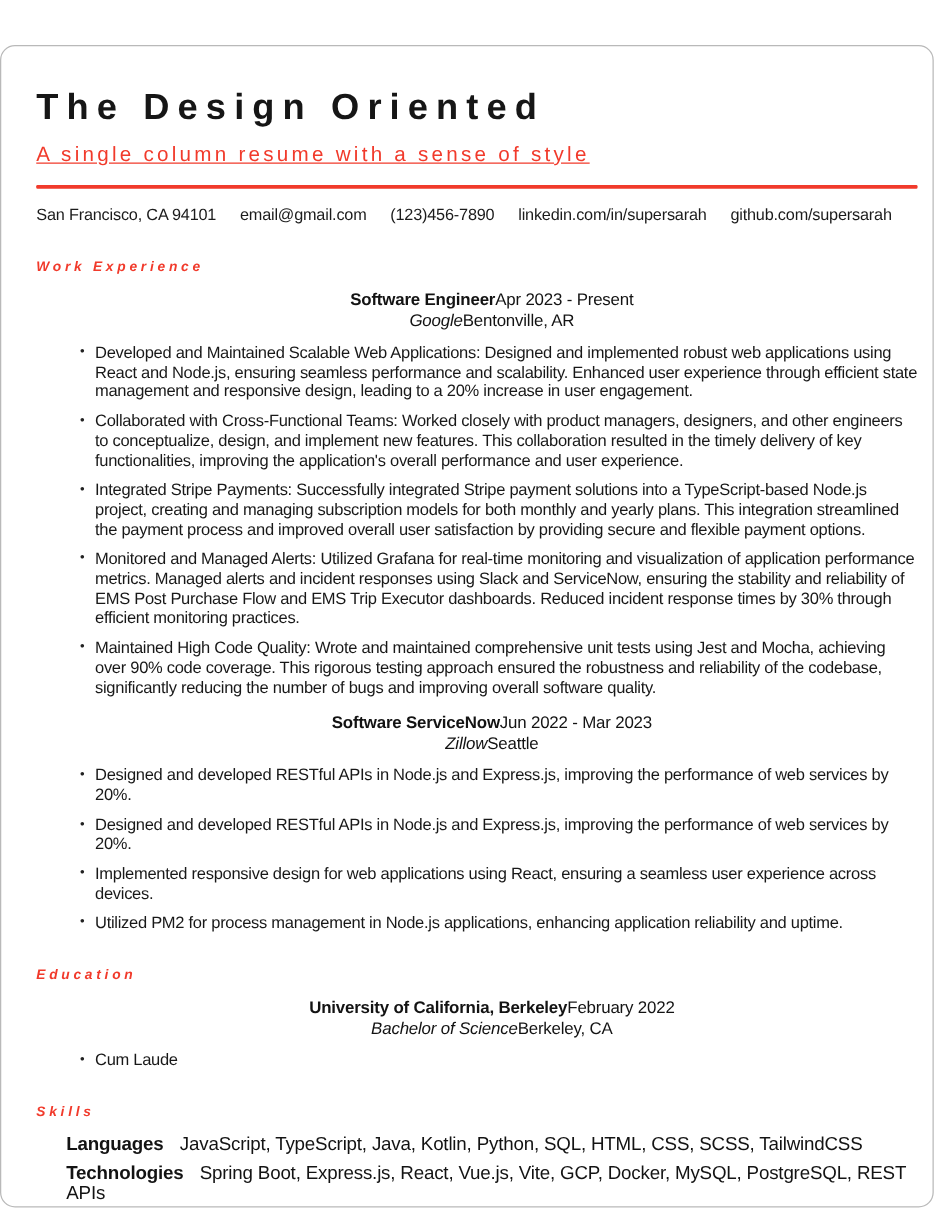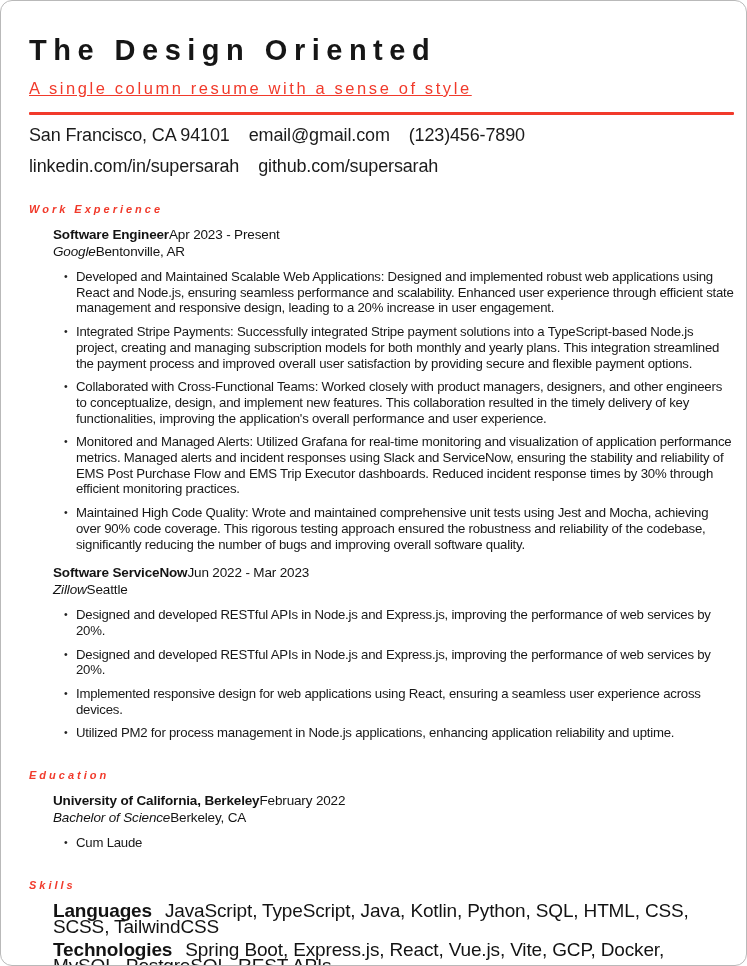--- a/index.html
+++ b/index.html
@@ -10,20 +10,21 @@
     color: #131313;
     -webkit-font-smoothing: antialiased;
   }
   .page-card {
     position: absolute; inset: 0;
     background: #ffffff;
     border: 1px solid #b9b9b9;
     border-radius: 12px;
     padding: 30px 12px 0 28px;
     overflow: hidden;
+    margin-top: 36px;
   }
   
   .resume-title {
     font-size: 29px;
     font-weight: 700;
     letter-spacing: 6.5px;
     color: #161616;
     line-height: 32px;
     margin: 3px 0 0 0;
   }
@@ -40,40 +41,40 @@
     background: var(--accent);
     margin-top: 14px;
     border-radius: 1px;
   }
   .contact-bar {
     display: flex;
     flex-wrap: wrap;
     column-gap: 19px;
     row-gap: 14px;
     margin-top: 12px;
-    font-size: 18px;
+    font-size: 13px;
     letter-spacing: -0.15px;
     line-height: 17px;
     color: #1b1b1b;
   }
   
   .section-heading {
     color: var(--accent);
     font-size: 11px;
     font-weight: 700;
     letter-spacing: 3px;
     line-height: 18px;
     margin: 25px 0 9px 0;
     font-style: italic;
   }
   .entry { margin-left: 24px; }
   .entry + .entry { margin-top: 13px; }
   .entry-row {
     display: flex;
-    justify-content: flex-start;
+    justify-content: center;
     align-items: baseline;
     font-size: 13.5px;
     line-height: 16.5px;
     letter-spacing: -0.15px;
   }
   .entry-title  { font-weight: 700; }
   .entry-sub    { font-style: italic; }
   .entry-right  { text-align: right; white-space: nowrap; }
   ul.bullet-list {
     list-style: none;
@@ -93,21 +94,21 @@
     content: "\2022";
     position: absolute;
     left: 1px; top: 0;
     font-size: 10.5px;
     line-height: 15.7px;
     color: #222;
   }
   
   .skill-row {
     margin-left: 24px;
-    font-size: 19px;
+    font-size: 15px;
     line-height: 16px;
     letter-spacing: -0.15px;
     margin-bottom: 7px;
   }
   .skill-label { font-weight: 700; margin-right: 13px; }
 </style>
 </head>
 <body>
 
 <div class="page-card">
@@ -131,22 +132,22 @@
       <div class="entry-row">
         <span class="entry-title">Software Engineer</span>
         <span class="entry-right">Apr 2023 - Present</span>
       </div>
       <div class="entry-row">
         <span class="entry-sub">Google</span>
         <span class="entry-right">Bentonville, AR</span>
       </div>
       <ul class="bullet-list">
         <li>Developed and Maintained Scalable Web Applications: Designed and implemented robust web applications using React and Node.js, ensuring seamless performance and scalability. Enhanced user experience through efficient state management and responsive design, leading to a 20% increase in user engagement.</li>
+        <li>Collaborated with Cross-Functional Teams: Worked closely with product managers, designers, and other engineers to conceptualize, design, and implement new features. This collaboration resulted in the timely delivery of key functionalities, improving the application's overall performance and user experience.</li>
         <li>Integrated Stripe Payments: Successfully integrated Stripe payment solutions into a TypeScript-based Node.js project, creating and managing subscription models for both monthly and yearly plans. This integration streamlined the payment process and improved overall user satisfaction by providing secure and flexible payment options.</li>
-        <li>Collaborated with Cross-Functional Teams: Worked closely with product managers, designers, and other engineers to conceptualize, design, and implement new features. This collaboration resulted in the timely delivery of key functionalities, improving the application's overall performance and user experience.</li>
         <li>Monitored and Managed Alerts: Utilized Grafana for real-time monitoring and visualization of application performance metrics. Managed alerts and incident responses using Slack and ServiceNow, ensuring the stability and reliability of EMS Post Purchase Flow and EMS Trip Executor dashboards. Reduced incident response times by 30% through efficient monitoring practices.</li>
         <li>Maintained High Code Quality: Wrote and maintained comprehensive unit tests using Jest and Mocha, achieving over 90% code coverage. This rigorous testing approach ensured the robustness and reliability of the codebase, significantly reducing the number of bugs and improving overall software quality.</li>
       </ul>
     </div>
 
     <div class="entry">
       <div class="entry-row">
         <span class="entry-title">Software ServiceNow</span>
         <span class="entry-right">Jun 2022 - Mar 2023</span>
       </div>

